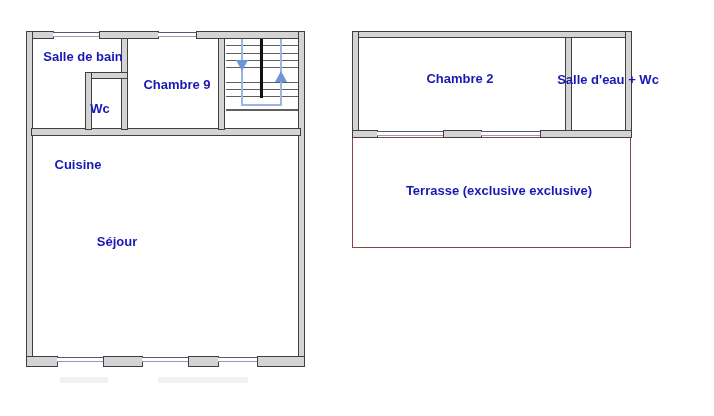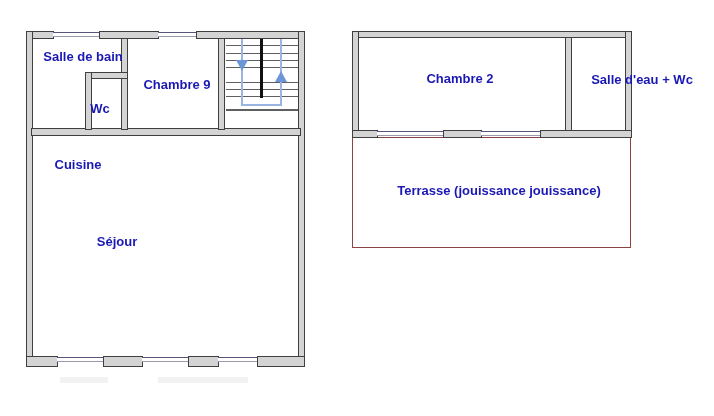--- a/index.html
+++ b/index.html
@@ -128,17 +128,17 @@
 
     <div class="wall" style="left:352px;top:130px;width:26px;height:8px;"></div>
     <div class="window" style="left:377px;top:131px;width:67px;"></div>
     <div class="wall" style="left:443px;top:130px;width:39px;height:8px;"></div>
     <div class="window" style="left:481px;top:131px;width:60px;"></div>
     <div class="wall" style="left:540px;top:130px;width:92px;height:8px;"></div>
 
     <div class="wall" style="left:565px;top:37px;width:7px;height:94px;"></div>
 
     <div class="room-label" style="left:460px;top:70px;margin-top:8px;">Chambre 2</div>
-    <div class="room-label" style="left:642px;top:79px;">Salle d'eau + Wc</div>
-    <div class="room-label" style="left:499px;top:190px;">Terrasse (jouissance jouissance)</div>
+    <div class="room-label" style="left:608px;top:79px;">Salle d'eau + Wc</div>
+    <div class="room-label" style="left:499px;top:190px;">Terrasse (exclusive exclusive)</div>
   </div>
 
 </div>
 
 </body></html>

